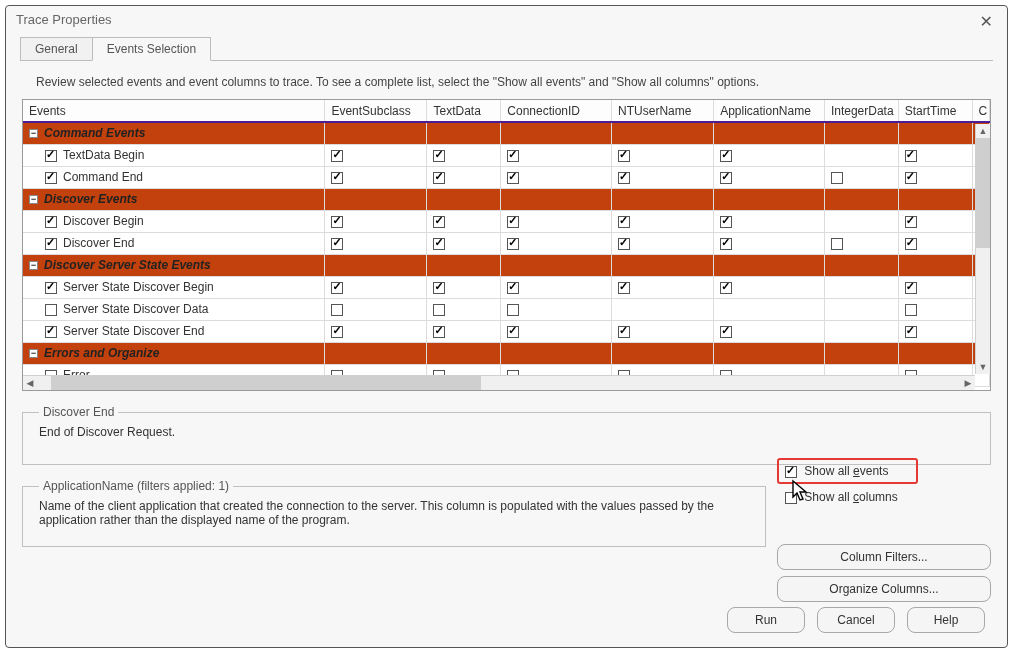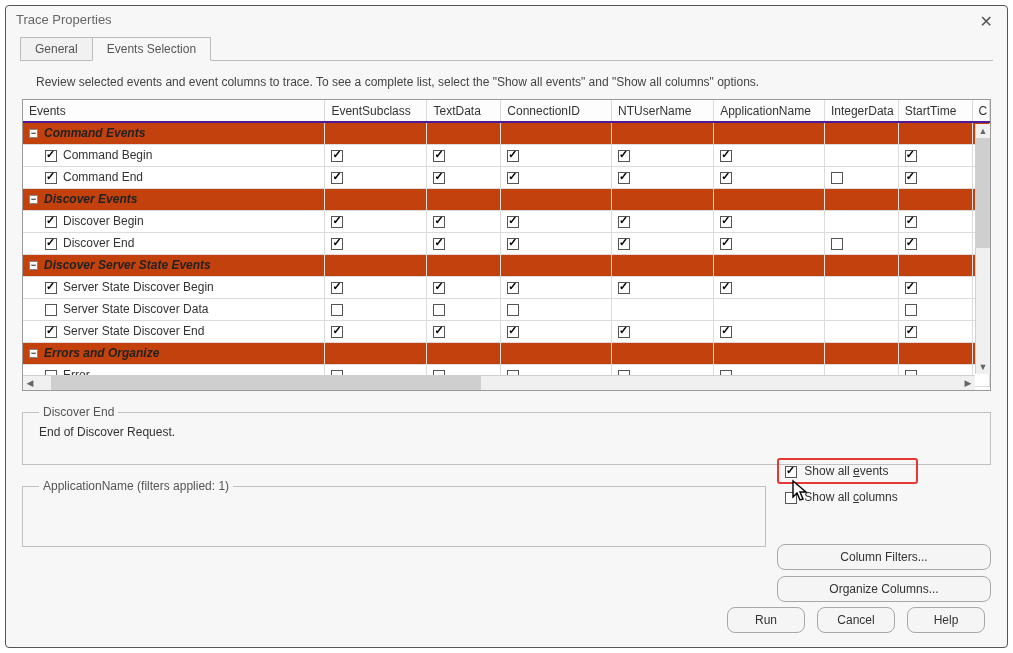--- a/index.html
+++ b/index.html
@@ -334,21 +334,21 @@
                 <td></td>
                 <td></td>
                 <td></td>
                 <td></td>
                 <td></td>
                 <td></td>
                 <td></td>
                 <td></td>
               </tr>
               <tr>
-                <td class="indent1"><span class="cb row checked"></span><span>Command Begin</span></td>
+                <td class="indent1"><span class="cb row checked"></span><span>TextData Begin</span></td>
                 <td class="cell-c"><span class="cb checked"></span></td>
                 <td class="cell-c"><span class="cb checked"></span></td>
                 <td class="cell-c"><span class="cb checked"></span></td>
                 <td class="cell-c"><span class="cb checked"></span></td>
                 <td class="cell-c"><span class="cb checked"></span></td>
                 <td class="cell-c"></td>
                 <td class="cell-c"><span class="cb checked"></span></td>
                 <td></td>
               </tr>
               <tr>
@@ -479,20 +479,21 @@
     </div>
 
     <fieldset class="fs1">
       <legend>Discover End</legend>
       <div>End of Discover Request.</div>
     </fieldset>
 
     <div class="lower-row">
       <fieldset class="fs2">
         <legend>ApplicationName (filters applied: 1)</legend>
+        <div style="max-width:700px">Name of the client application that created the connection to the server. This column is populated with the values passed by the application rather than the displayed name of the program.</div>
       </fieldset>
     </div>
 
   </div>
 
   <div class="right-stack">
     <span class="opt hl">
       <span class="cb checked"></span>
       <span>Show all <u>e</u>vents</span>
     </span>

